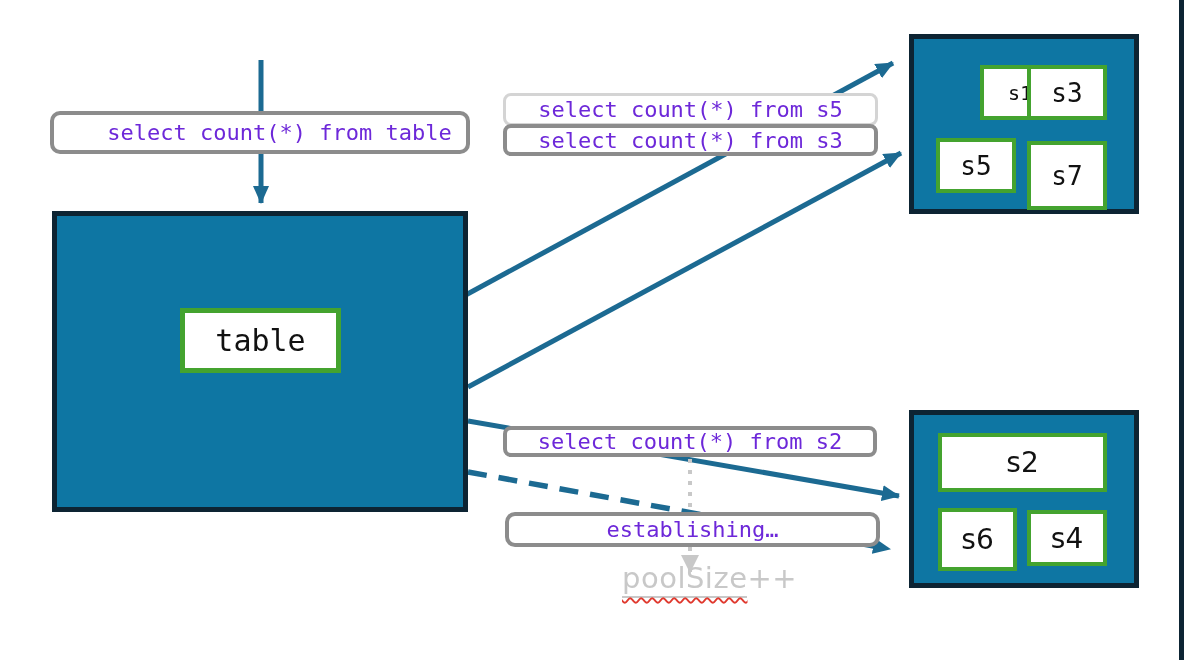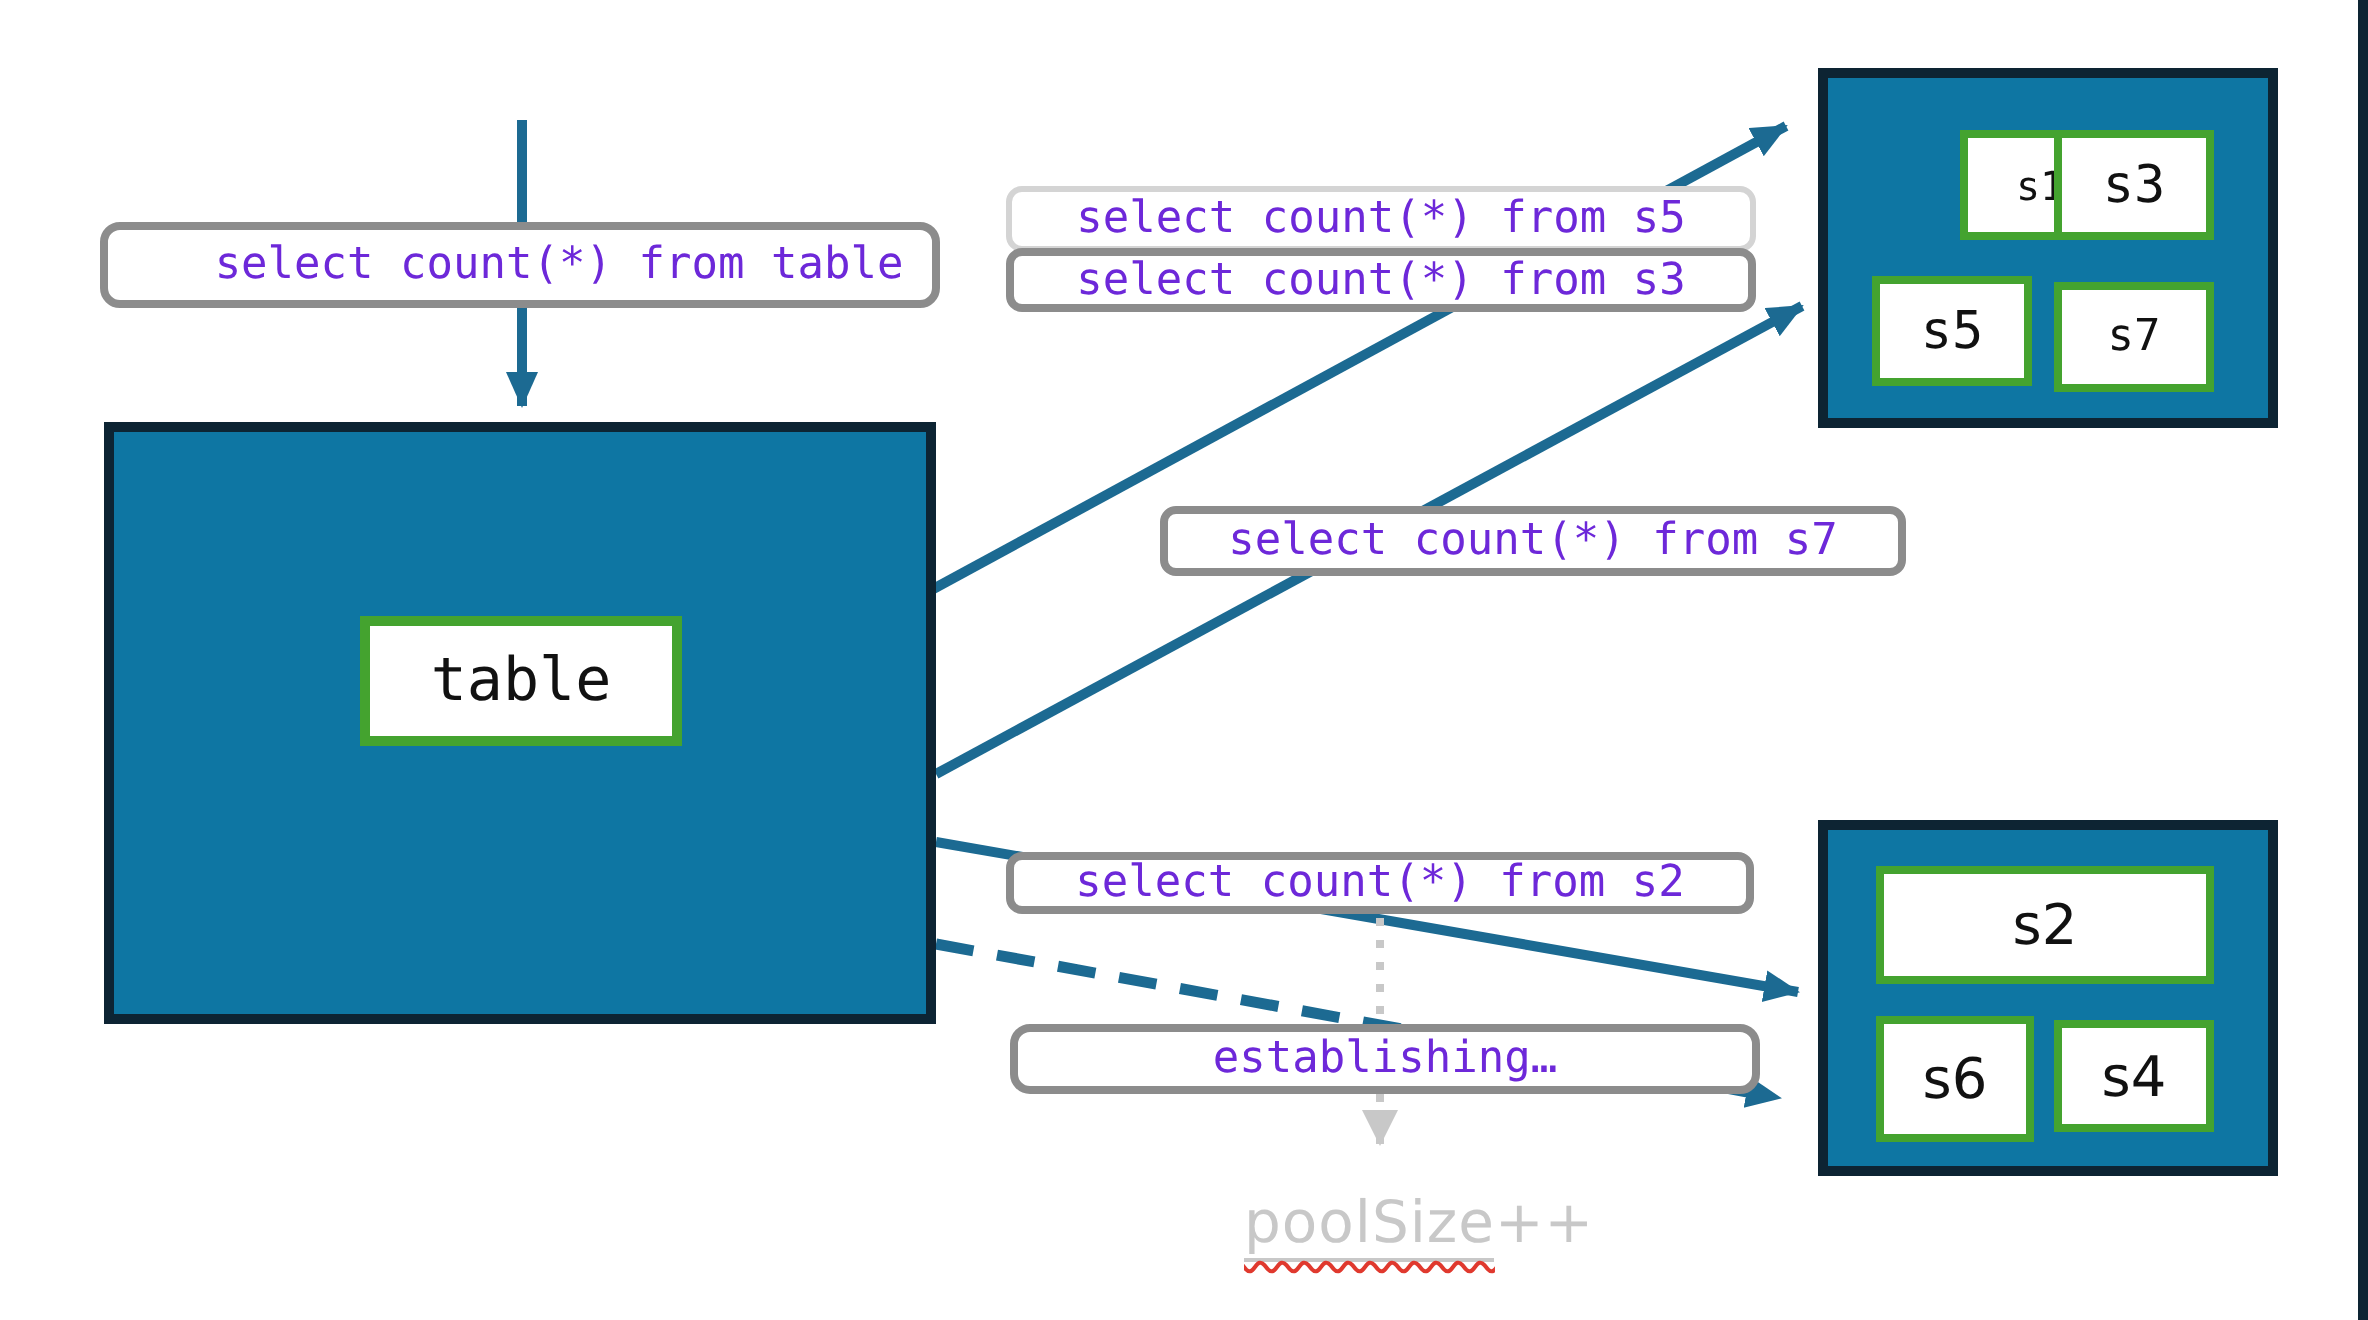--- a/index.html
+++ b/index.html
@@ -84,21 +84,21 @@
   <div class="bigbox" style="left:909px;top:34px;width:230px;height:180px;"></div>
   <div class="greenbox thin" style="left:936px;top:65px;width:80px;height:55px;font-size:20px;margin-left:44px;">
     <span>s1</span>
   </div>
   <div class="greenbox thin" style="left:1027px;top:65px;width:80px;height:55px;font-size:26px;">
     <span>s3</span>
   </div>
   <div class="greenbox thin" style="left:936px;top:138px;width:80px;height:55px;font-size:26px;">
     <span>s5</span>
   </div>
-  <div class="greenbox thin" style="left:1027px;top:141px;width:80px;height:55px;font-size:22px;">
+  <div class="greenbox thin" style="left:1027px;top:141px;width:80px;height:69px;font-size:26px;">
     <span>s7</span>
   </div>
 
   <div class="bigbox" style="left:909px;top:410px;width:230px;height:178px;"></div>
   <div class="greenbox thin sans-cell" style="left:938px;top:433px;width:169px;height:59px;font-size:28px;">
     <span>s2</span>
   </div>
   <div class="greenbox thin sans-cell" style="left:938px;top:508px;width:79px;height:63px;font-size:28px;">
     <span>s6</span>
   </div>
@@ -111,31 +111,28 @@
   </div>
 
   <div class="qlabel light" style="left:503px;top:93px;width:375px;height:33px;">
     <span>select count(*) from s5</span>
   </div>
 
   <div class="qlabel" style="left:503px;top:124px;width:375px;height:32px;border-radius:8px;">
     <span>select count(*) from s3</span>
   </div>
 
-  <div class="qlabel" style="left:580px;top:253px;width:373px;height:35px;border-radius:8px;">
-    <span>select count(*) from s7</span>
-  </div>
 
   <div class="qlabel" style="left:503px;top:426px;width:374px;height:31px;border-radius:8px;">
     <span>select count(*) from s2</span>
   </div>
 
   <div class="qlabel" style="left:505px;top:512px;width:375px;height:35px;">
     <span>establishing…</span>
   </div>
 
-  <div class="poolsize" style="left:622px;top:594px;text-align:center;">
+  <div class="poolsize" style="left:622px;top:561px;text-align:center;">
     <span class="ps-underlined">poolSize</span><span>++</span>
   </div>
 
   <div class="edge-strip" style="left:1179px;top:0;width:5px;height:660px;"></div>
 
 </div>
 
 </body></html>

